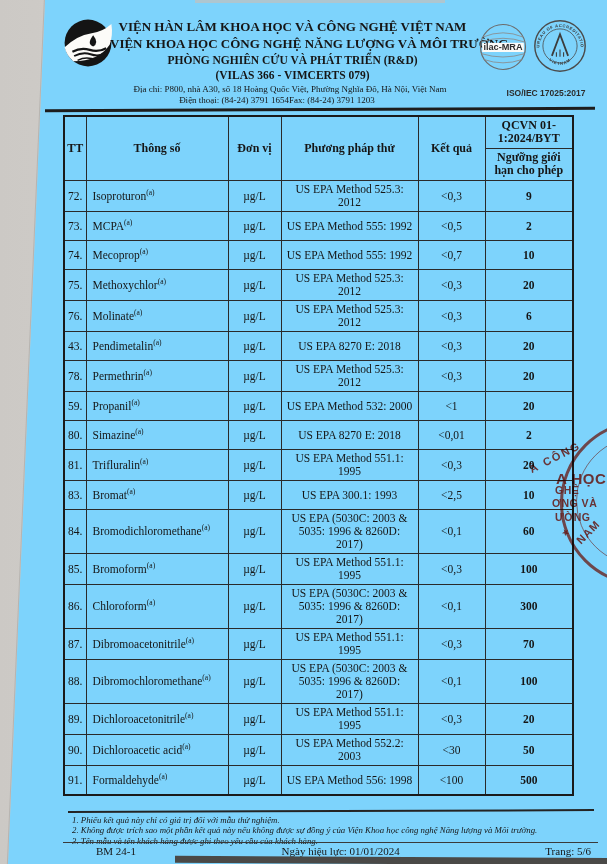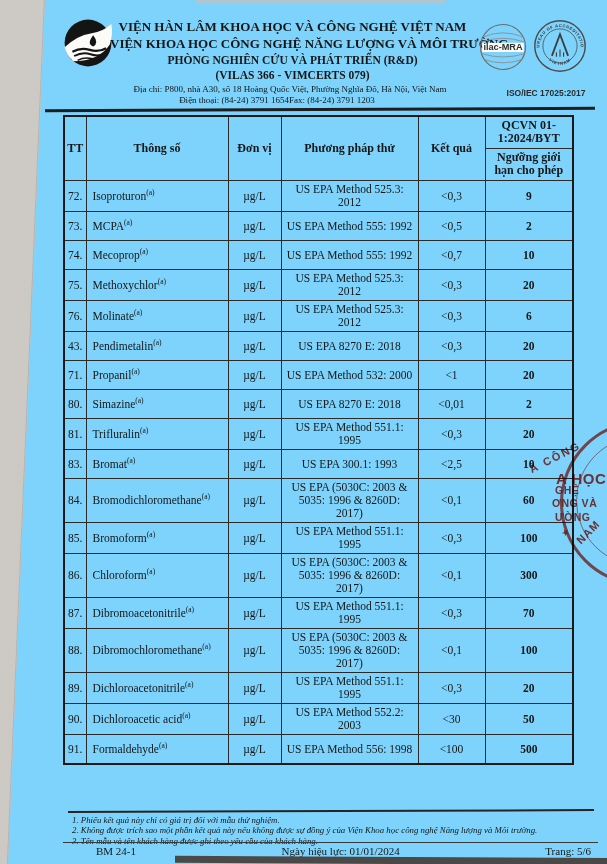--- a/index.html
+++ b/index.html
@@ -203,23 +203,31 @@
 
     <tr>
       <td class="c-tt">43.</td>
       <td class="c-param"><span class="pname">Pendimetalin</span><sup class="psup">(a)</sup></td>
       <td class="c-unit">µg/L</td>
       <td class="c-method">US EPA 8270 E: 2018</td>
       <td class="c-result">&lt;0,3</td>
       <td class="c-limit">20</td>
     </tr>
 
-
-    <tr>
-      <td class="c-tt">71.</td>
+    <tr>
+      <td class="c-tt">78.</td>
+      <td class="c-param"><span class="pname">Permethrin</span><sup class="psup">(a)</sup></td>
+      <td class="c-unit">µg/L</td>
+      <td class="c-method">US EPA Method 525.3: 2012</td>
+      <td class="c-result">&lt;0,3</td>
+      <td class="c-limit">20</td>
+    </tr>
+
+    <tr>
+      <td class="c-tt">59.</td>
       <td class="c-param"><span class="pname">Propanil</span><sup class="psup">(a)</sup></td>
       <td class="c-unit">µg/L</td>
       <td class="c-method">US EPA Method 532: 2000</td>
       <td class="c-result">&lt;1</td>
       <td class="c-limit">20</td>
     </tr>
 
     <tr>
       <td class="c-tt">80.</td>
       <td class="c-param"><span class="pname">Simazine</span><sup class="psup">(a)</sup></td>

